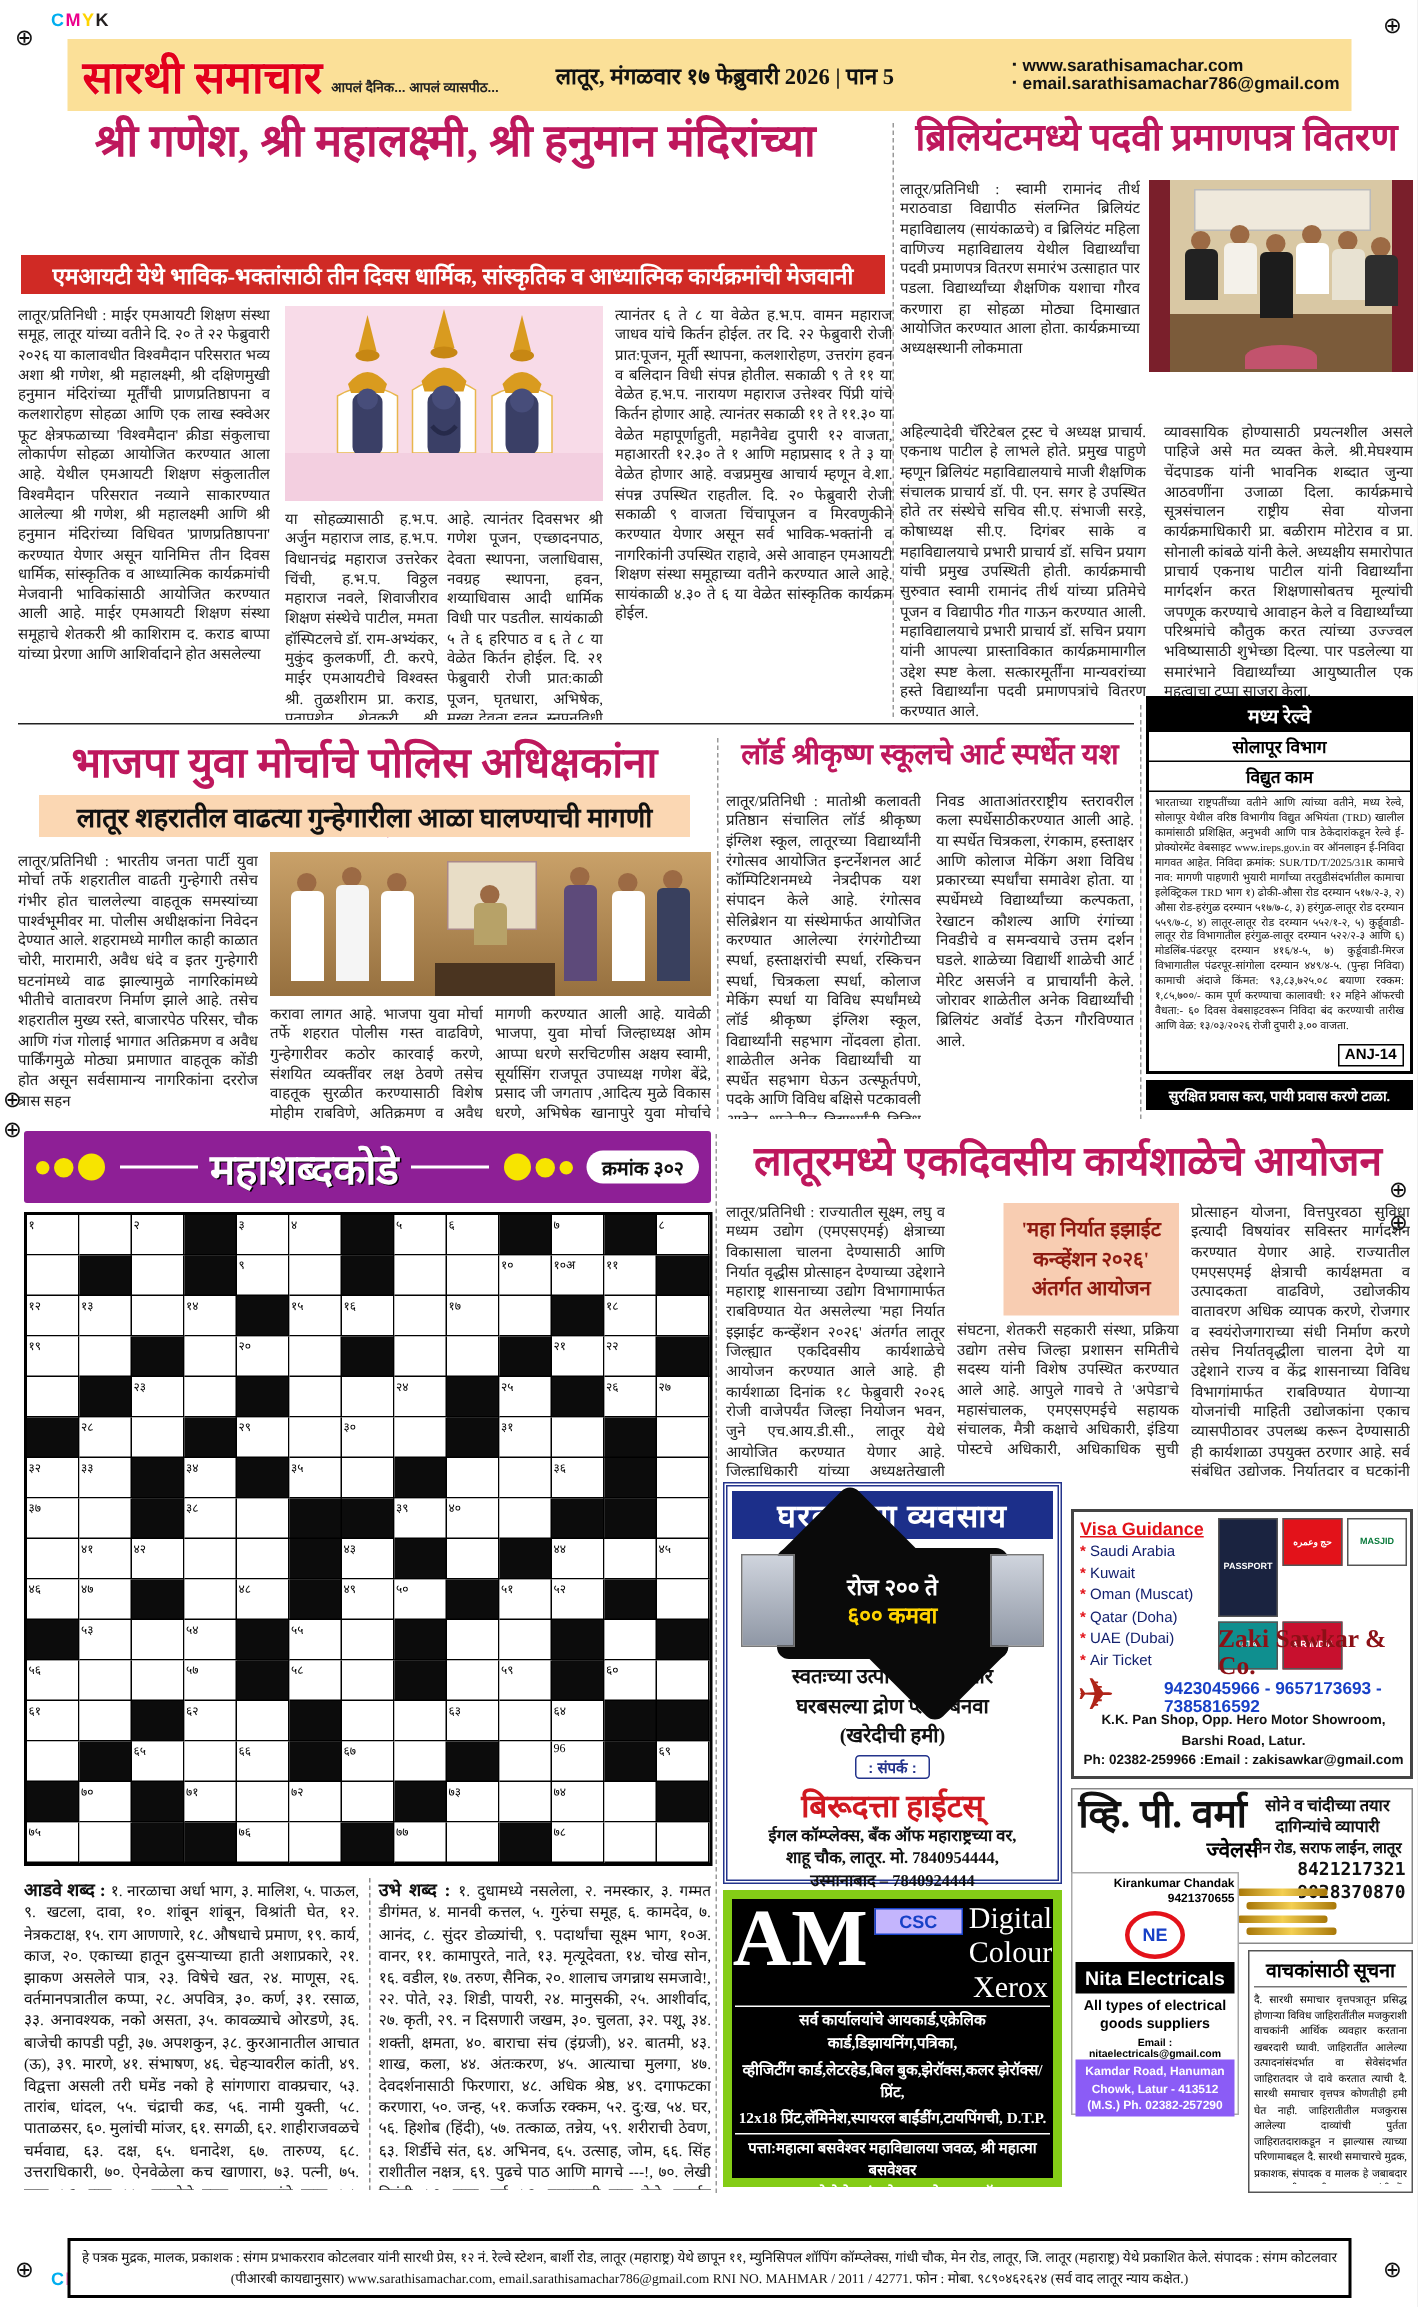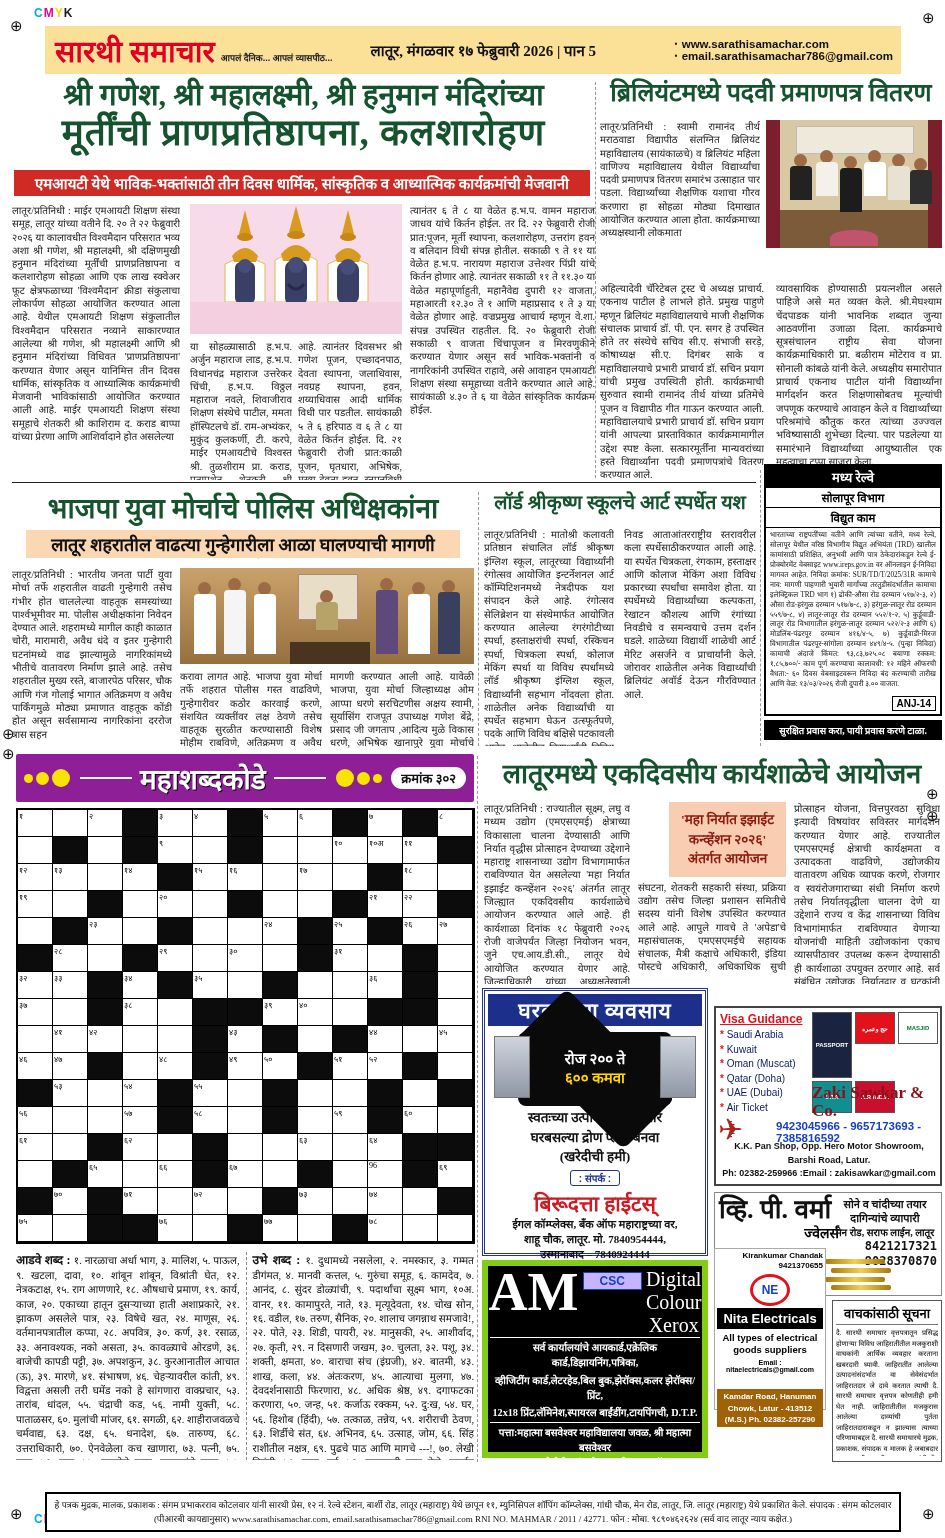--- a/index.html
+++ b/index.html
@@ -18,21 +18,21 @@
   .brand{font-family:"Liberation Serif",serif;font-weight:bold;font-size:30px;color:#e3001b;
          margin-left:10px;white-space:nowrap;text-shadow:0 0 1px #fff;}
   .tagline{font-size:9px;font-weight:bold;color:#222;margin:14px 0 0 6px;white-space:nowrap;}
   .dateline{font-family:"Liberation Serif",serif;font-weight:bold;font-size:15px;color:#111;margin-left:38px;white-space:nowrap;}
   .mast-right{margin-left:auto;margin-right:8px;text-align:left;font-size:11.5px;font-weight:bold;color:#111;}
   .mast-right div::before{content:"▪";font-size:8px;margin-right:4px;vertical-align:2px;}
 
   
   .col{position:absolute;font-family:"Liberation Serif",serif;font-size:10px;line-height:1.33;
        text-align:justify;color:#1c1c1c;overflow:hidden;}
-  .h-main{font-family:"Liberation Serif",serif;font-weight:bold;color:#14532d;}
+  .h-main{font-family:"Liberation Serif",serif;font-weight:bold;color:#be185d;}
 
   
   .lead{left:12px;top:78px;width:583px;height:402px;}
   .lead-h1a{font-size:30px;line-height:1.15;text-align:center;}
   .lead-h1b{font-size:37px;line-height:1.1;text-align:center;letter-spacing:1px;}
   .lead-sub{position:absolute;left:2px;top:92px;width:576px;height:26px;background:#d02a25;color:#fff;
             font-family:"Liberation Serif",serif;font-weight:bold;font-size:15px;display:flex;align-items:center;justify-content:center;white-space:nowrap;}
   .lead-body{position:absolute;left:0;top:126px;width:583px;height:276px;}
   .deity{position:absolute;left:178px;top:0;width:212px;height:130px;background:#f8dbe8;overflow:hidden;}
 
@@ -161,21 +161,21 @@
            margin-top:2px;padding-top:2px;}
   .xe-phone{font-size:21px;font-weight:bold;letter-spacing:1px;}
 
   .nita{left:714px;top:1248px;width:112px;height:162px;border:1px solid #aaa;padding:2px;text-align:center;}
   .nita-owner{font-size:8px;font-weight:bold;text-align:right;line-height:1.3;}
   .ne-logo{width:34px;height:26px;border:3px solid #e3121a;border-radius:50%;margin:2px auto;color:#1740c7;
            font-weight:bold;font-size:12px;display:flex;align-items:center;justify-content:center;}
   .nita-name{background:#000;color:#fff;font-size:13px;font-weight:bold;padding:3px 0;}
   .nita-desc{font-size:9.5px;font-weight:bold;line-height:1.3;margin-top:3px;}
   .nita-email{font-size:7px;font-weight:bold;margin-top:3px;}
-  .nita-addr{background:#a16207;color:#fff;font-size:8px;font-weight:bold;line-height:1.4;margin-top:16px;padding:2px;}
+  .nita-addr{background:#8b5cf6;color:#fff;font-size:8px;font-weight:bold;line-height:1.4;margin-top:0;padding:2px;}
 
   .notice{left:832px;top:1300px;width:110px;height:162px;border:1px solid #555;padding:3px;}
   .notice-h{font-family:"Liberation Serif",serif;font-weight:bold;font-size:13px;text-align:center;
             border-bottom:1px solid #777;padding-bottom:2px;}
   .notice-b{font-family:"Liberation Serif",serif;font-size:7px;line-height:1.5;text-align:justify;margin-top:3px;
             height:128px;overflow:hidden;}
 
   
   .footer{left:45px;top:1492px;width:856px;height:40px;border:2px solid #000;box-sizing:border-box;
           display:flex;flex-direction:column;align-items:center;justify-content:center;background:#fff;}
@@ -202,21 +202,20 @@
     <span class="tagline">आपलं दैनिक... आपलं व्यासपीठ...</span>
     <span class="dateline">लातूर, मंगळवार १७ फेब्रुवारी 2026 | पान 5</span>
     <div class="mast-right">
       <div>www.sarathisamachar.com</div>
       <div>email.sarathisamachar786@gmail.com</div>
     </div>
   </div>
 
   <div class="abs lead">
     <div class="h-main lead-h1a">श्री गणेश, श्री महालक्ष्मी, श्री हनुमान मंदिरांच्या</div>
-    <div class="h-main lead-h1b">मूर्तींची प्राणप्रतिष्ठापना, कलशारोहण</div>
     <div class="lead-sub">एमआयटी येथे भाविक-भक्तांसाठी तीन दिवस धार्मिक, सांस्कृतिक व आध्यात्मिक कार्यक्रमांची मेजवानी</div>
     <div class="lead-body">
       <div class="col" style="left:0;top:0;width:168px;height:276px;">लातूर/प्रतिनिधी : माईर एमआयटी शिक्षण संस्था समूह, लातूर यांच्या वतीने दि. २० ते २२ फेब्रुवारी २०२६ या कालावधीत विश्वमैदान परिसरात भव्य अशा श्री गणेश, श्री महालक्ष्मी, श्री दक्षिणमुखी हनुमान मंदिरांच्या मूर्तींची प्राणप्रतिष्ठापना व कलशारोहण सोहळा आणि एक लाख स्क्वेअर फूट क्षेत्रफळाच्या 'विश्वमैदान' क्रीडा संकुलाचा लोकार्पण सोहळा आयोजित करण्यात आला आहे. येथील एमआयटी शिक्षण संकुलातील विश्वमैदान परिसरात नव्याने साकारण्यात आलेल्या श्री गणेश, श्री महालक्ष्मी आणि श्री हनुमान मंदिरांच्या विधिवत 'प्राणप्रतिष्ठापना' करण्यात येणार असून यानिमित्त तीन दिवस धार्मिक, सांस्कृतिक व आध्यात्मिक कार्यक्रमांची मेजवानी भाविकांसाठी आयोजित करण्यात आली आहे. माईर एमआयटी शिक्षण संस्था समूहाचे शेतकरी श्री काशिराम द. कराड बाप्पा यांच्या प्रेरणा आणि आशिर्वादाने होत असलेल्या</div>
       <div class="deity">
         <svg width="212" height="130" viewBox="0 0 212 130">
           <rect width="212" height="130" fill="#f8dbe8"></rect>
           <g>
             <path d="M35 98 L35 60 Q55 48 75 60 L75 98 Z" fill="#fff" stroke="#e8b64c" stroke-width="1"></path>
             <path d="M55 6 L61 30 L49 30 Z" fill="#d99b1f"></path>
               <ellipse cx="55" cy="33" rx="8" ry="4" fill="#c78713"></ellipse>

